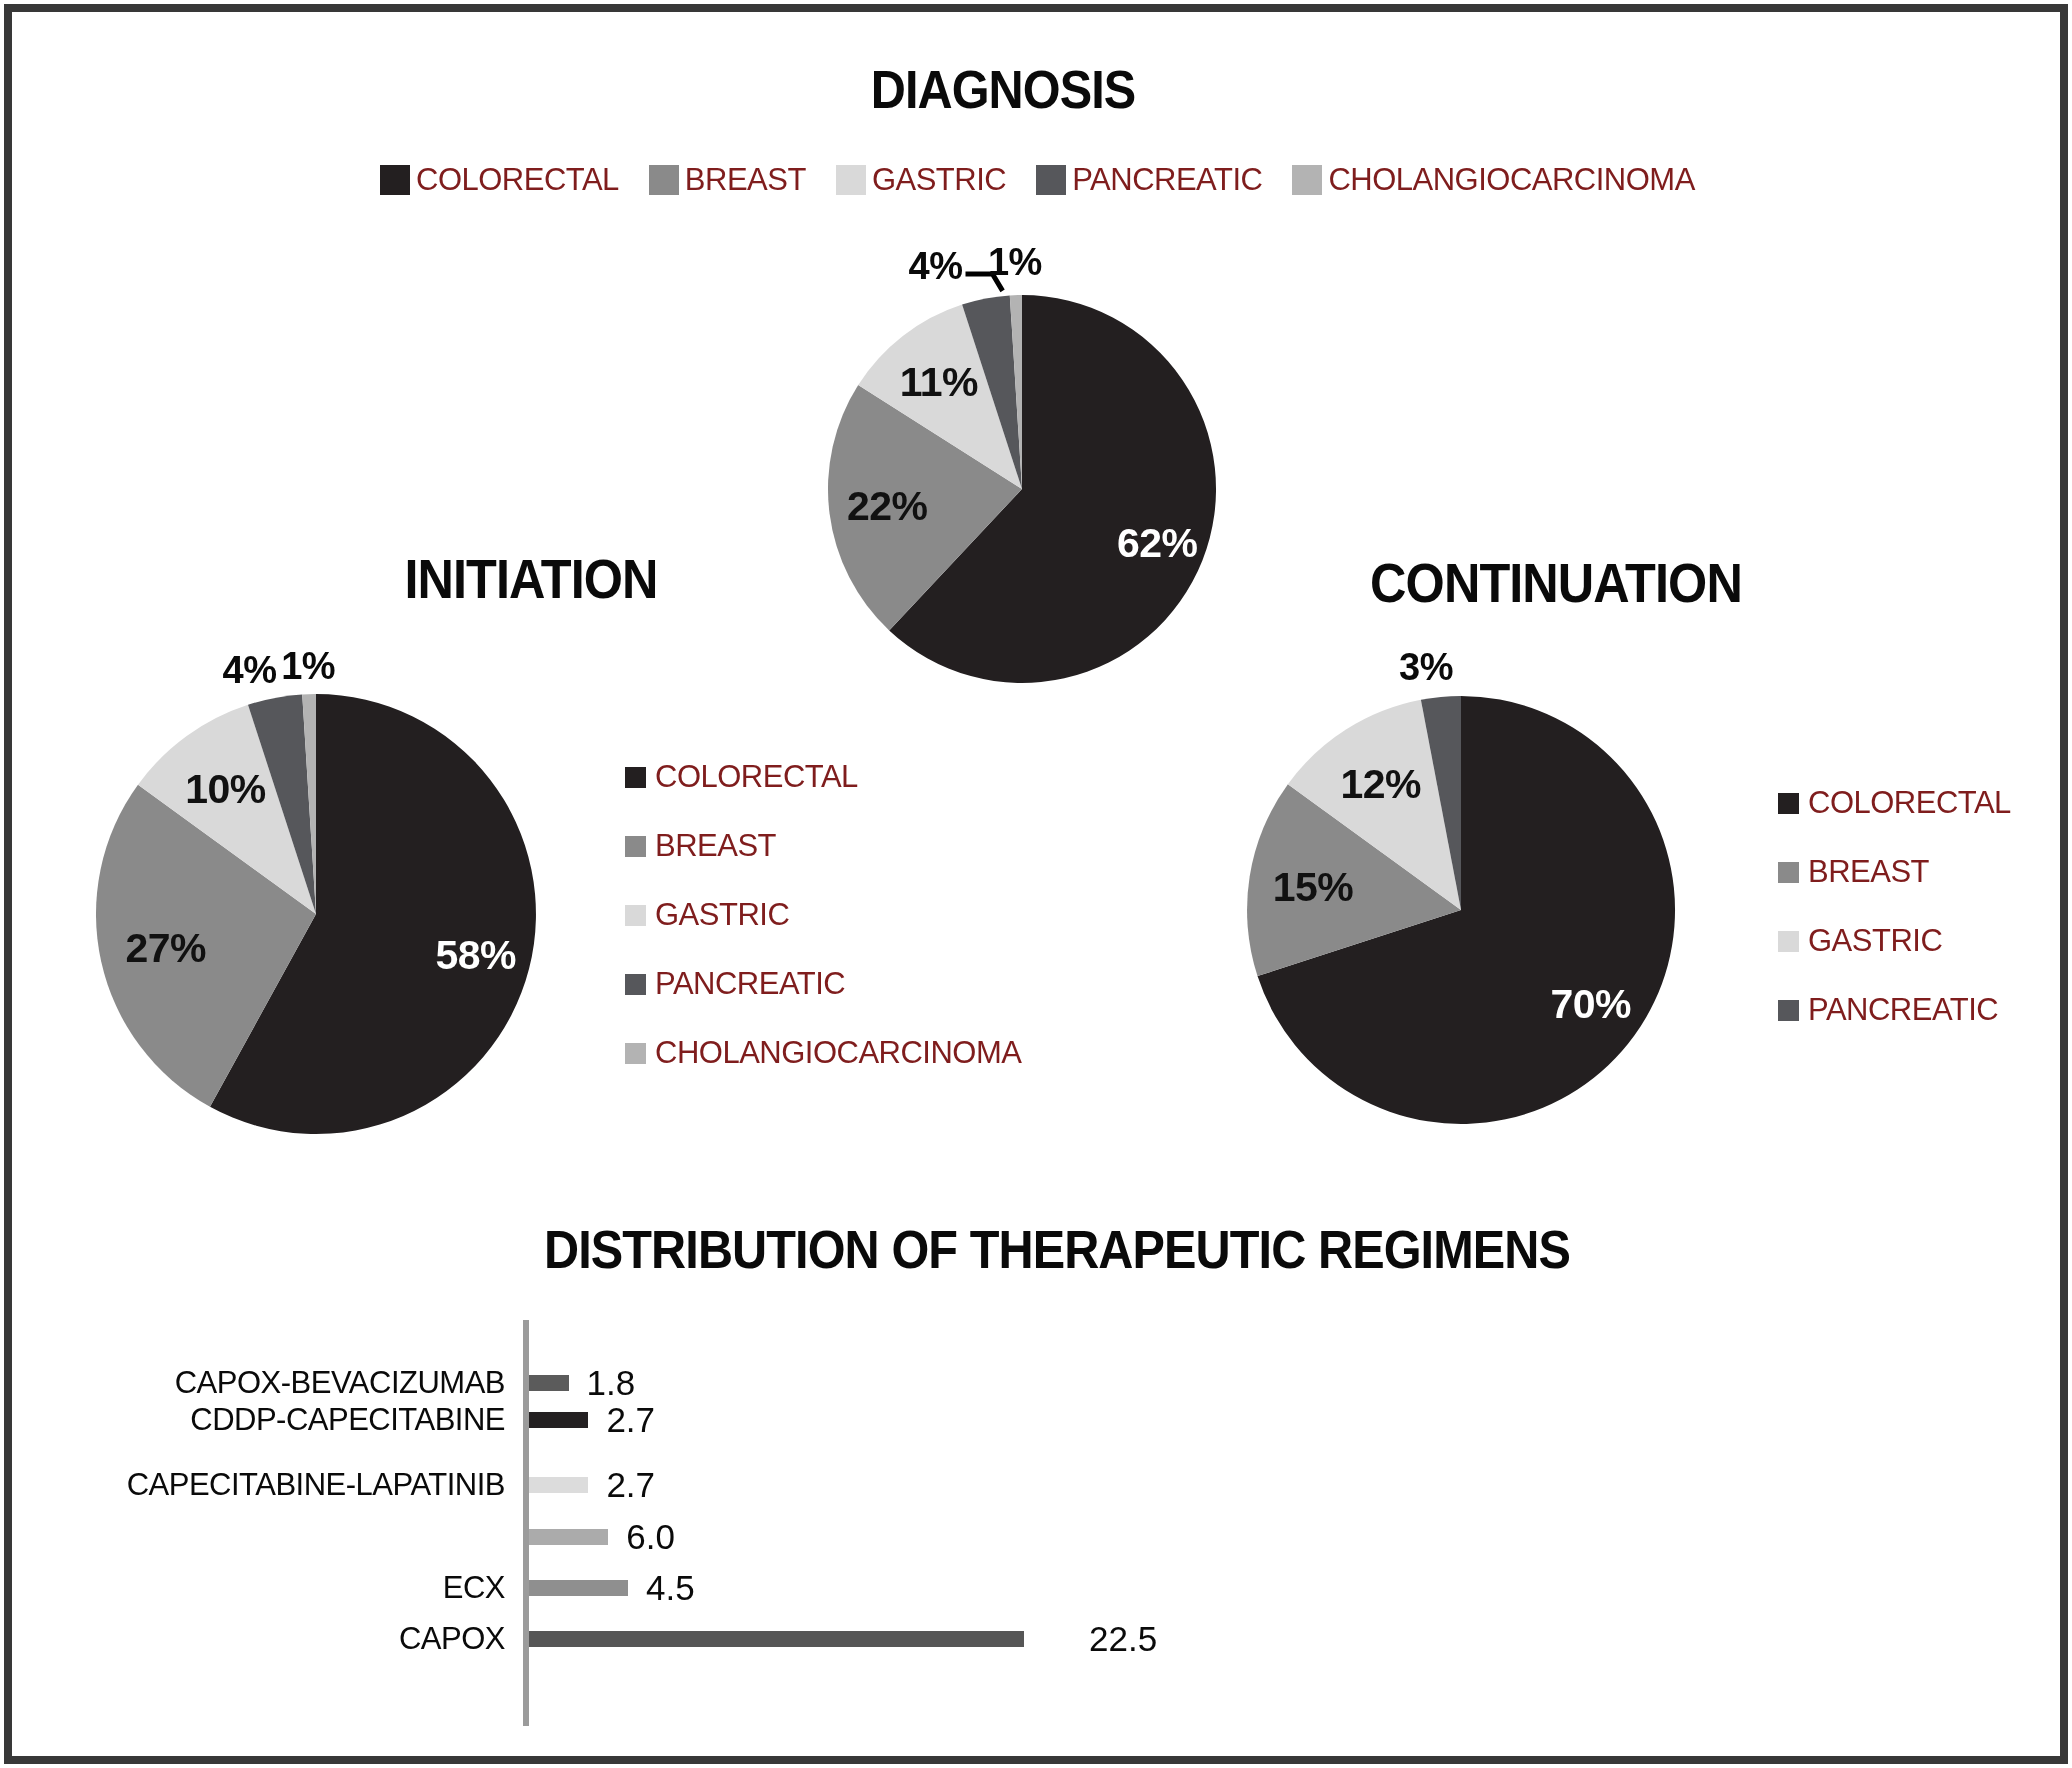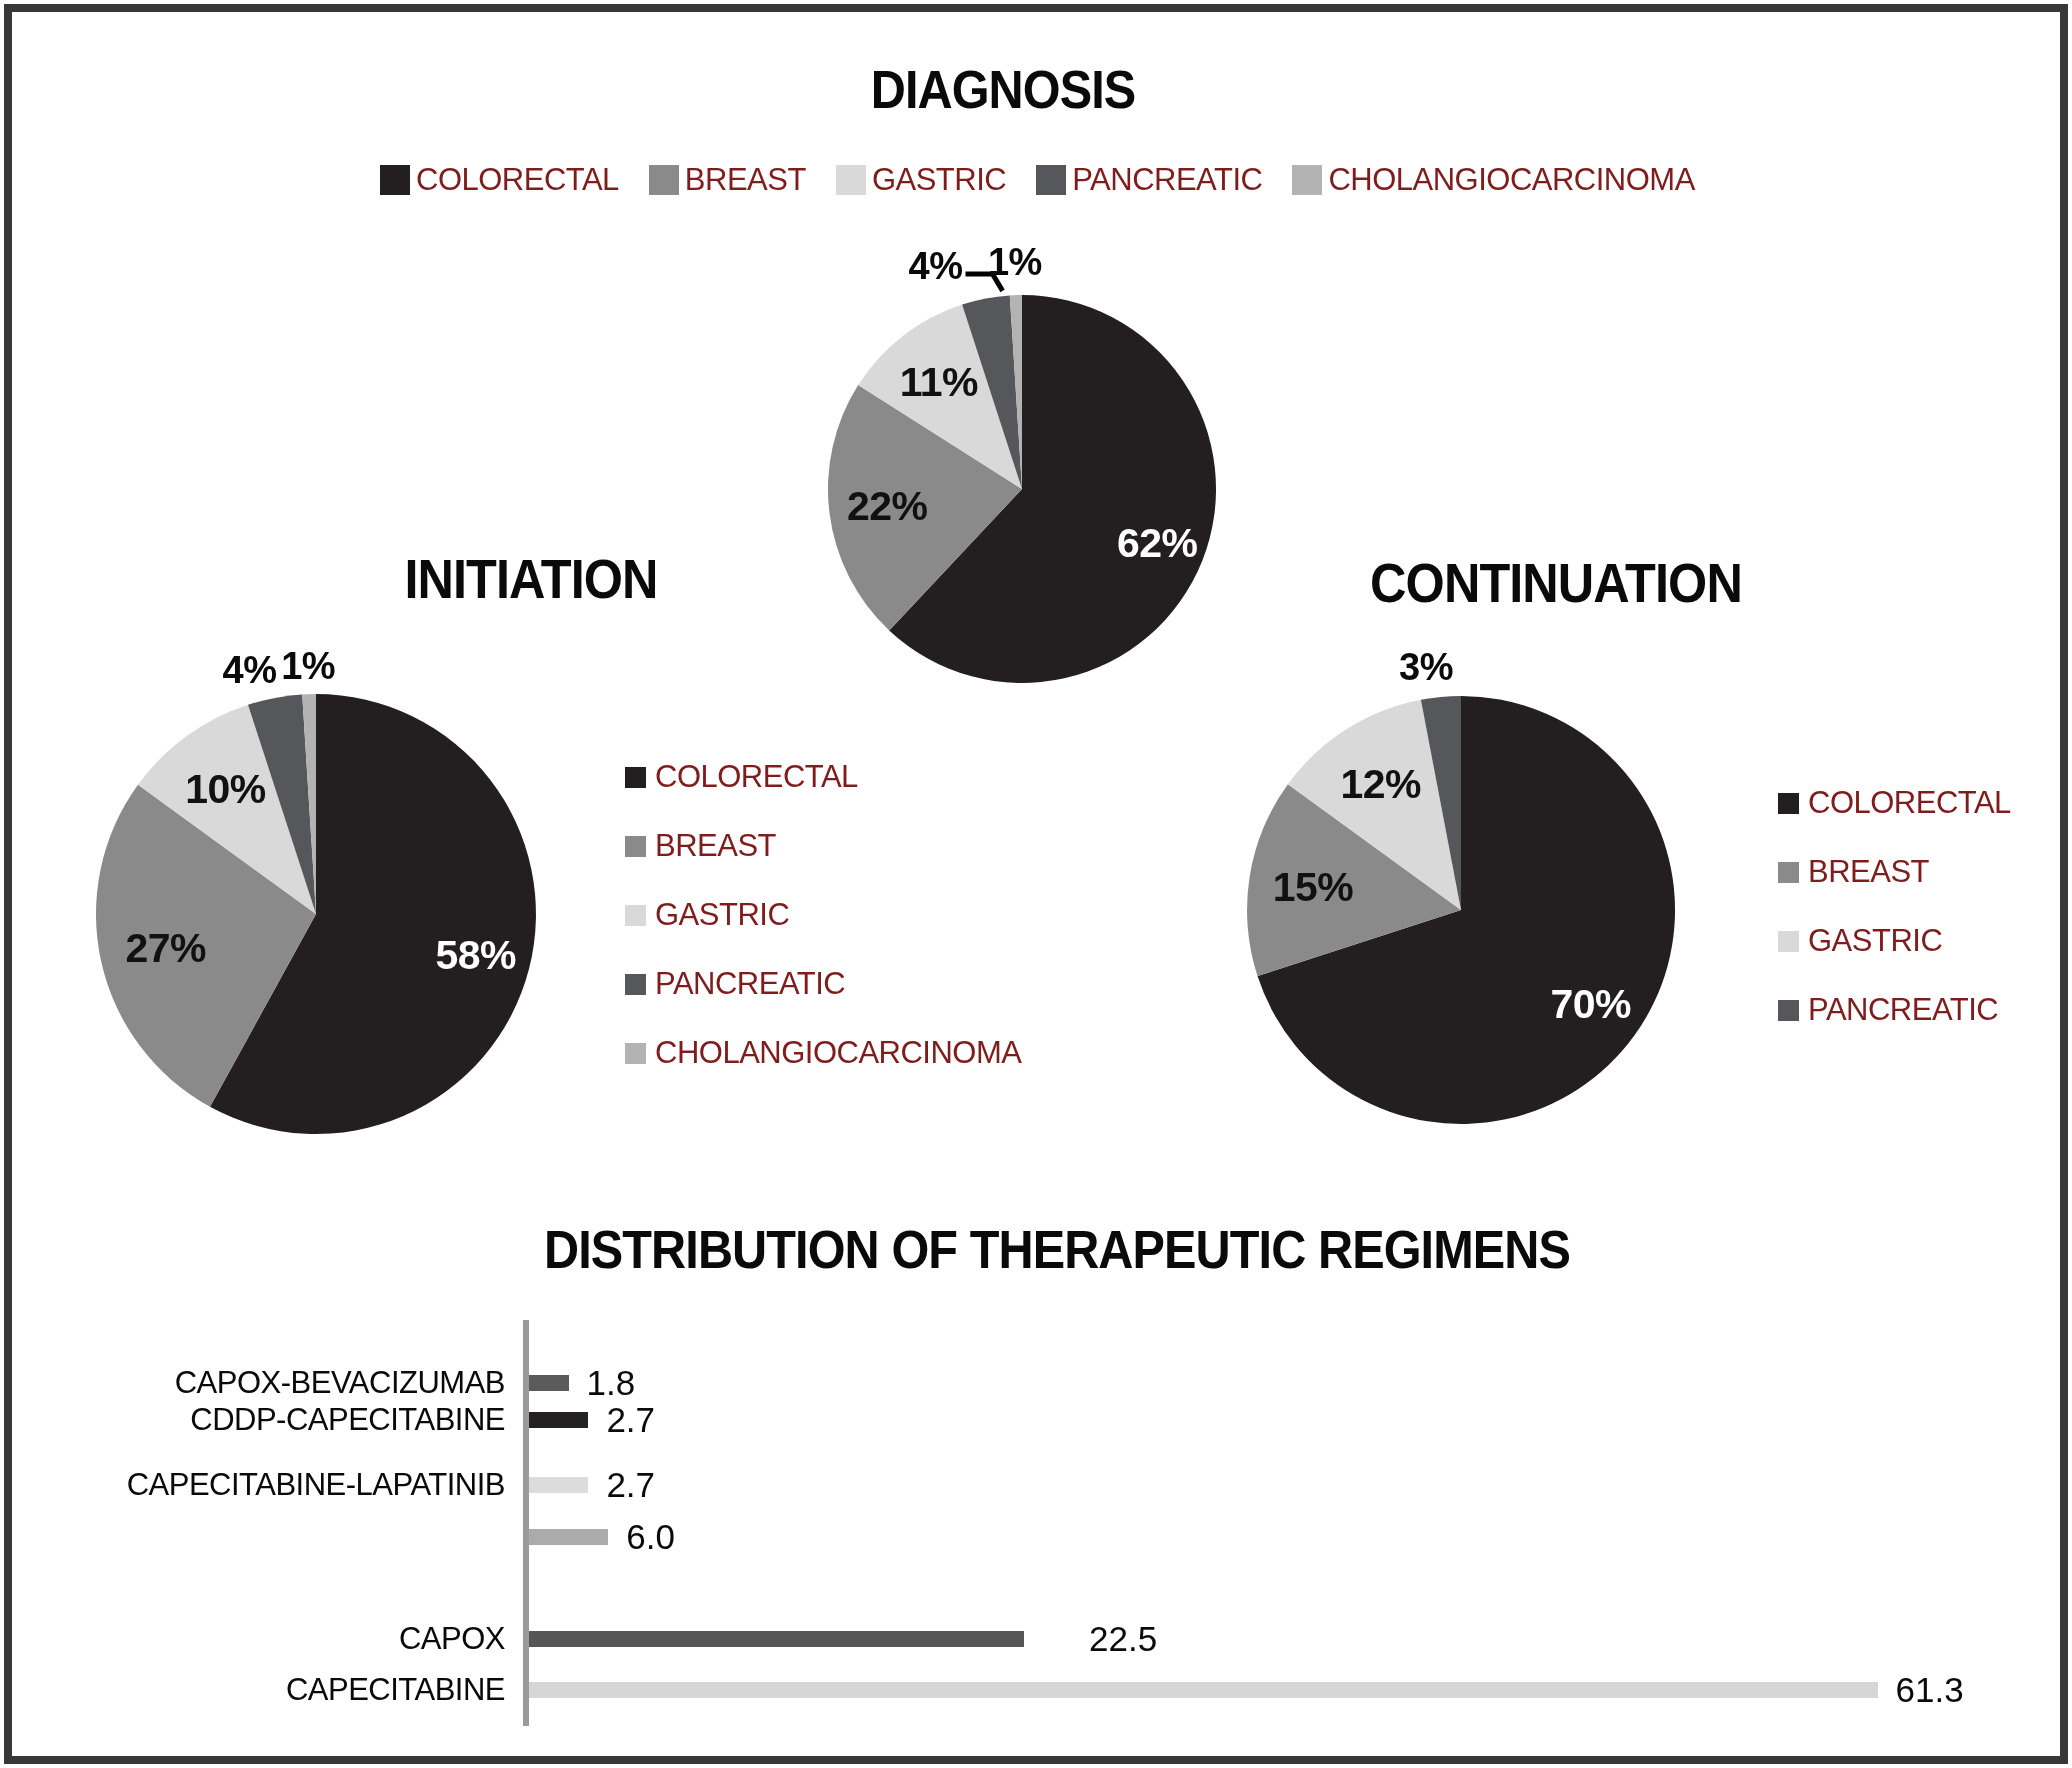--- a/index.html
+++ b/index.html
@@ -151,24 +151,24 @@
       </div>
       <div class="bar-row" style="top: 153.4px;">
         <span class="bar-label">CAPECITABINE-LAPATINIB</span>
         <div class="bar-rect" style="left: 459px; width: 59.4px; background: rgb(220, 220, 220);"></div>
         <span class="bar-value" style="left: 536.4px;">2.7</span>
       </div>
       <div class="bar-row" style="top: 204.6px;">
         <div class="bar-rect" style="left: 459px; width: 79.2px; background: rgb(171, 171, 171);"></div>
         <span class="bar-value" style="left: 556.2px;">6.0</span>
       </div>
+      <div class="bar-row" style="top: 255.8px;">
+        <span class="bar-label">ECX</span>
+        <div class="bar-rect" style="left: 459px; width: 99px; background: rgb(143, 143, 143);"></div>
+        <span class="bar-value" style="left: 576px;">4.5</span>
+      </div>
       <div class="bar-row" style="top: 306.9px;">
         <span class="bar-label">CAPOX</span>
         <div class="bar-rect" style="left: 459px; width: 495px; background: rgb(86, 86, 86);"></div>
         <span class="bar-value" style="left: 972px; margin-left: 47px;">22.5</span>
       </div>
-      <div class="bar-row" style="top: 358.1px;">
-        <span class="bar-label">CAPECITABINE</span>
-        <div class="bar-rect" style="left: 459px; width: 1348.6px; background: rgb(214, 214, 214);"></div>
-        <span class="bar-value" style="left: 1825.6px;">61.3</span>
-      </div>
     </div>
 </div>
 
 </body></html>

